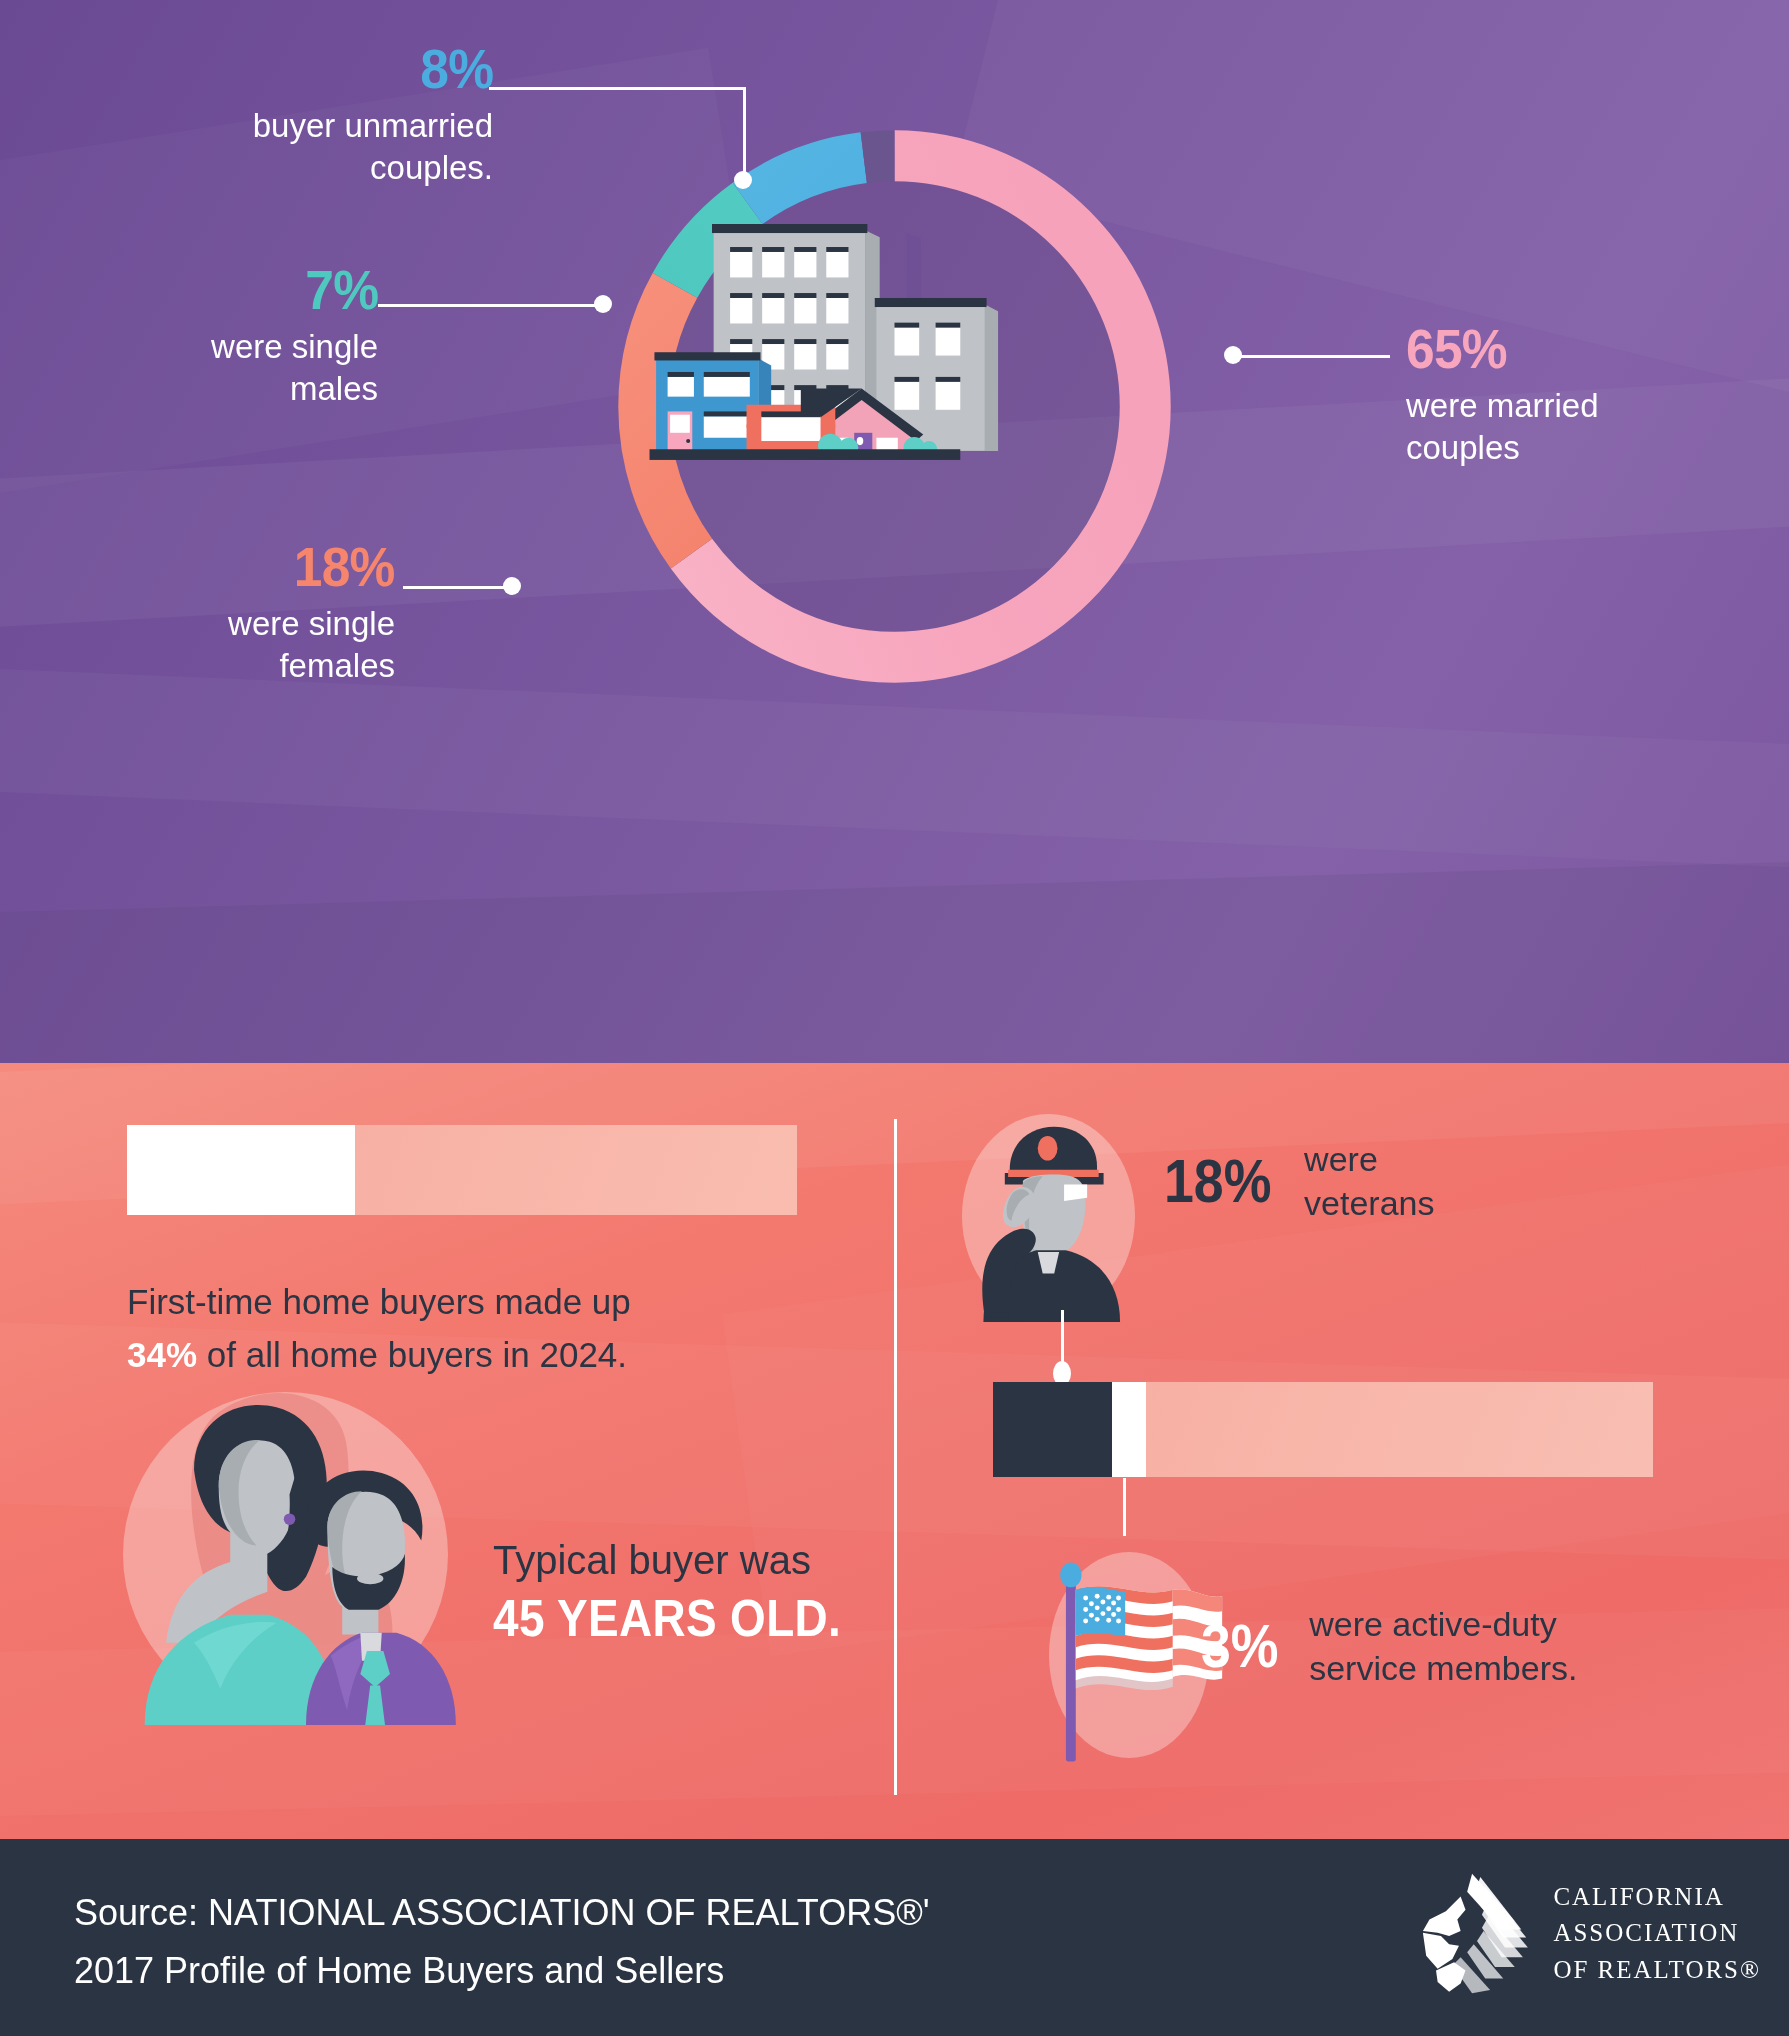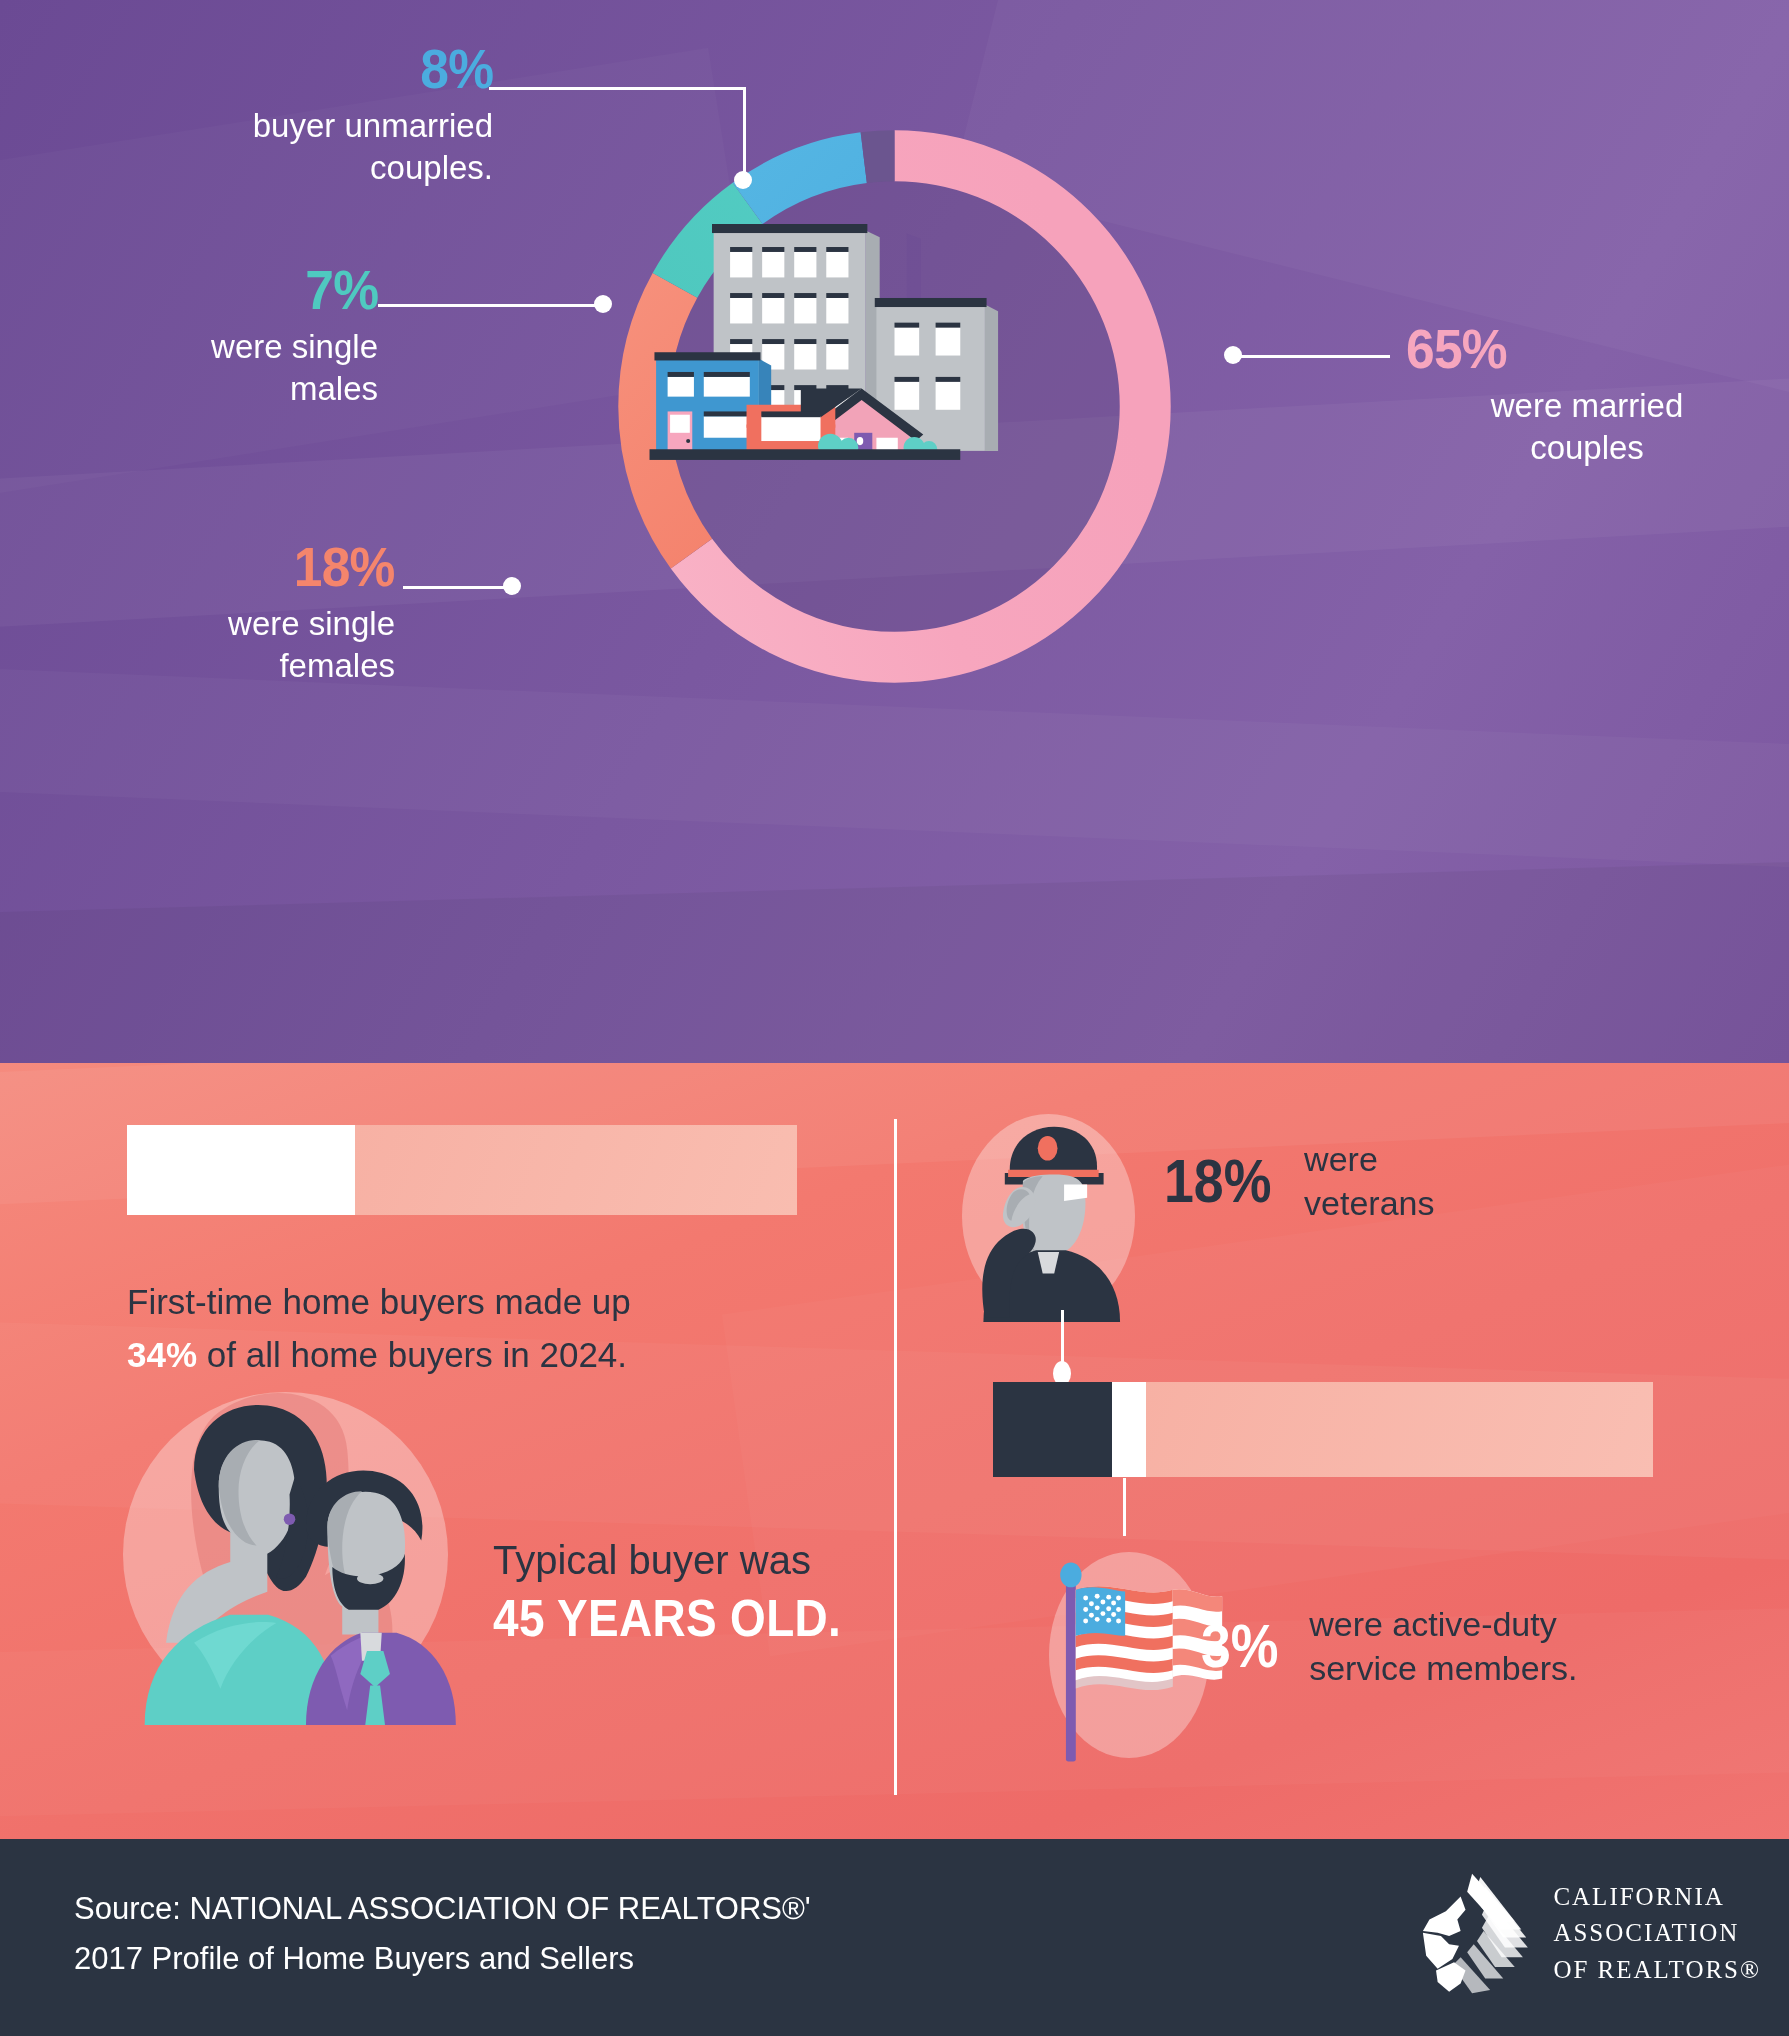--- a/index.html
+++ b/index.html
@@ -45,21 +45,21 @@
 
   
   .lbl { position:absolute; color:#fff; }
   .lbl .pct {
     font-weight:700; font-size:56px; line-height:1; letter-spacing:-0.8px;
     font-family:"Liberation Sans Narrow","Liberation Sans",sans-serif;
     transform:scaleX(0.92); transform-origin:right center; display:inline-block;
   }
   .lbl.right .pct { transform-origin:left center; }
   .lbl .desc { font-size:33px; line-height:1.28; margin-top:8.2px; font-weight:400; }
-  .lbl.right .desc { text-align:center; }
+  .lbl.right .desc { text-align:left; }
   .lbl.left { text-align:right; }
 
   
   .panel-bot {
     position:absolute; left:0; top:1063px; width:1790px; height:776px;
     background:linear-gradient(160deg,#F58B7E 0%,#F3796F 30%,#F0716B 55%,#EE6B68 80%,#F07471 100%);
     overflow:hidden;
   }
   .cstripe { position:absolute; background:rgba(255,255,255,0.055); }
   .cstripe.a { left:-99px; top:-33px; width:2056px; height:132px; transform:rotate(-2.6deg); }
@@ -93,21 +93,21 @@
   .stat-pct.white { color:#fff; }
   .stat-desc { color:#2B3442; font-size:34px; line-height:1.3; }
 
   .icon-circle { position:absolute; border-radius:50%; background:rgba(255,255,255,0.33); }
 
   
   .panel-foot {
     position:absolute; left:0; top:1839px; width:1790px; height:197px;
     background:#2B3442;
   }
-  .src-text { position:absolute; color:#fff; font-size:31px; line-height:1.62; font-weight:300; }
+  .src-text { position:absolute; color:#fff; font-size:36px; line-height:1.62; font-weight:300; }
   .car-logo { position:absolute; display:flex; align-items:center; gap:21.4px; }
   .car-words { color:#fff; font-family:"Liberation Serif",serif; font-size:25px; line-height:1.45; letter-spacing:2px; }
 </style>
 </head>
 <body>
 
 <div class="stage">
 
   <div class="panel-top">
     <div class="pstripe a"></div>

